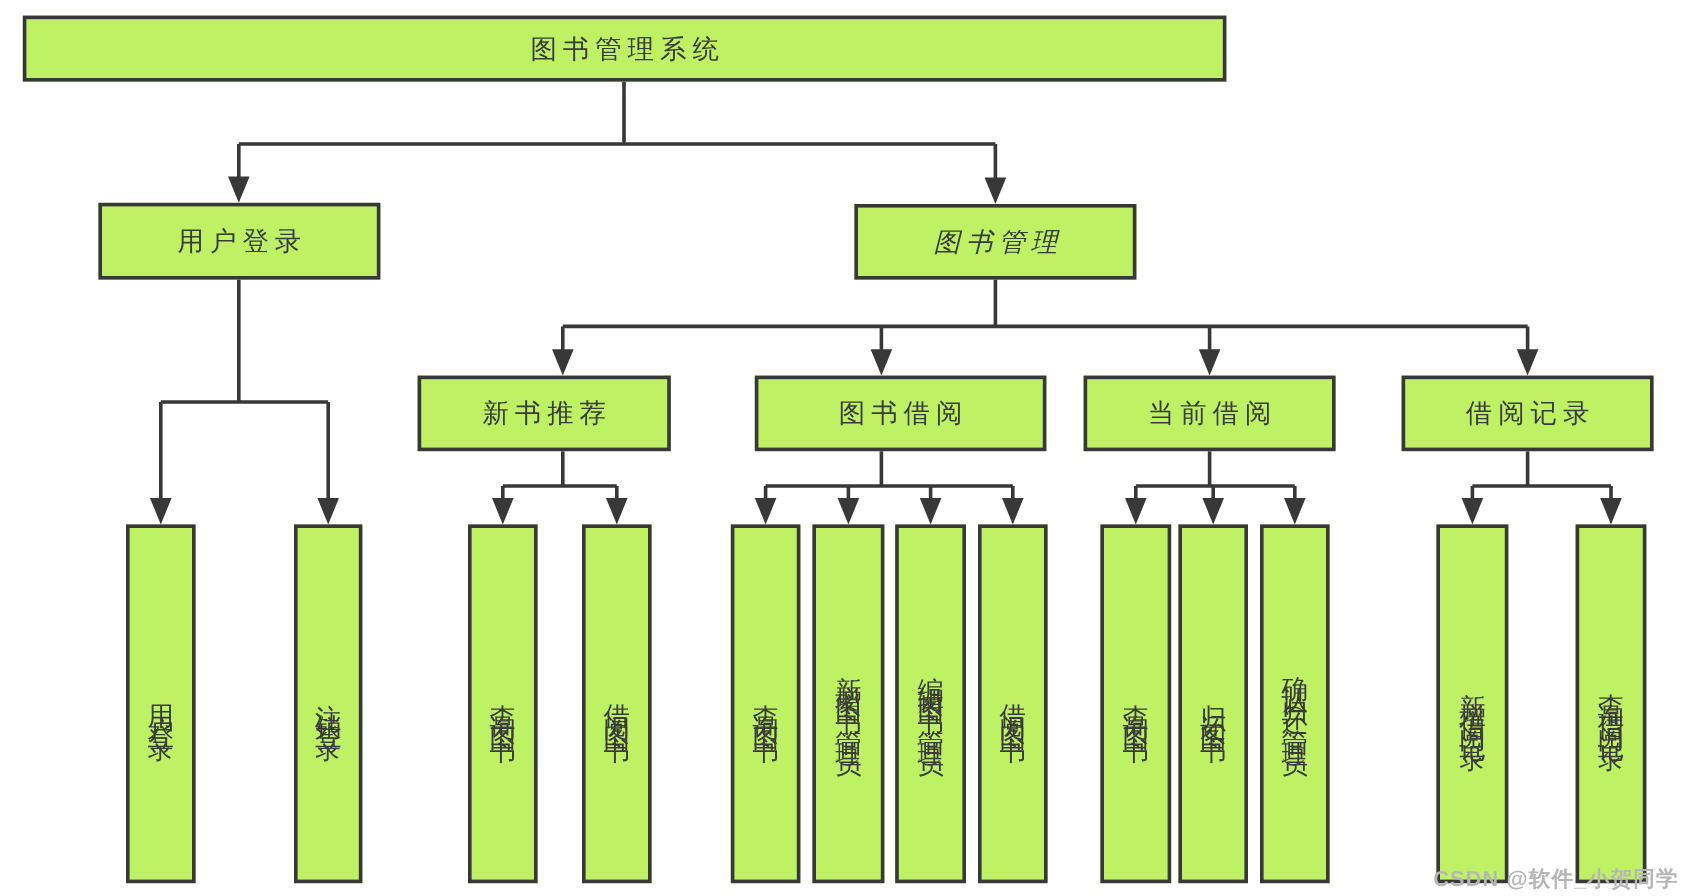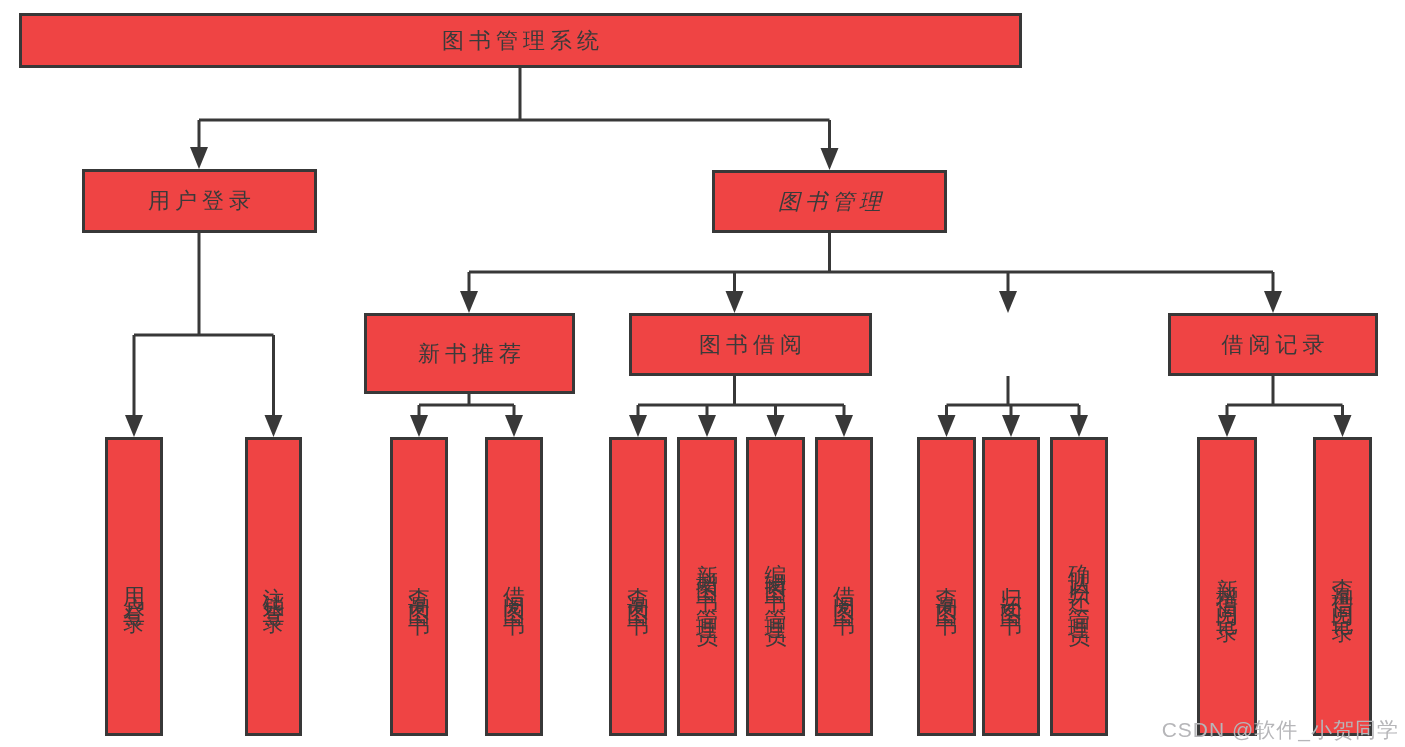--- a/index.html
+++ b/index.html
@@ -31,21 +31,21 @@
     stroke-width: 3;
     fill: none;
   }
   .connectors polygon {
     fill: var(--line);
     stroke: none;
   }
 
   .node {
     position: absolute;
-    background: #ef4444;
+    background: #bef264;
     border: 3px solid var(--line);
     display: flex;
     align-items: center;
     justify-content: center;
     color: var(--text);
   }
 
   .label-h {
     font-size: 22px;
     letter-spacing: 5px;
@@ -59,25 +59,26 @@
     font-size: 22px;
     letter-spacing: 9px;
     line-height: 1;
     white-space: nowrap;
   }
 
   .watermark {
     position: absolute;
     right: 6px;
     bottom: 3px;
-    font-size: 21px;
+    font-size: 18px;
     color: var(--watermark);
     letter-spacing: 1px;
     white-space: nowrap;
     z-index: 5;
+    font-weight: bold;
   }
 </style>
 </head>
 <body>
 
 <div class="canvas">
 
   <svg class="connectors" viewBox="0 0 1405 747" xmlns="http://www.w3.org/2000/svg">
 
     <path d="M520 68 V120 M199 120 H829.5 M199 120 V151 M829.5 120 V152"></path>
@@ -118,25 +119,28 @@
     <span class="label-h">图书管理系统</span>
   </div>
 
   <div class="node" style="left:82px; top:169px; width:235px; height:64px;">
     <span class="label-h">用户登录</span>
   </div>
   <div class="node" style="left:712px; top:170px; width:235px; height:63px;font-style:italic;">
     <span class="label-h">图书管理</span>
   </div>
 
-  <div class="node" style="left:364px; top:313px; width:211px; height:81px;">
+  <div class="node" style="left:348px; top:313px; width:211px; height:63px;">
     <span class="label-h">新书推荐</span>
   </div>
   <div class="node" style="left:629px; top:313px; width:243px; height:63px;">
     <span class="label-h">图书借阅</span>
+  </div>
+  <div class="node" style="left:903px; top:313px; width:210px; height:63px;">
+    <span class="label-h">当前借阅</span>
   </div>
   <div class="node" style="left:1168px; top:313px; width:210px; height:63px;">
     <span class="label-h">借阅记录</span>
   </div>
 
   <div class="node" style="left:105px; top:437px; width:58px; height:299px;">
     <span class="label-v">用户登录</span>
   </div>
   <div class="node" style="left:245px; top:437px; width:57px; height:299px;">
     <span class="label-v">注销登录</span>

